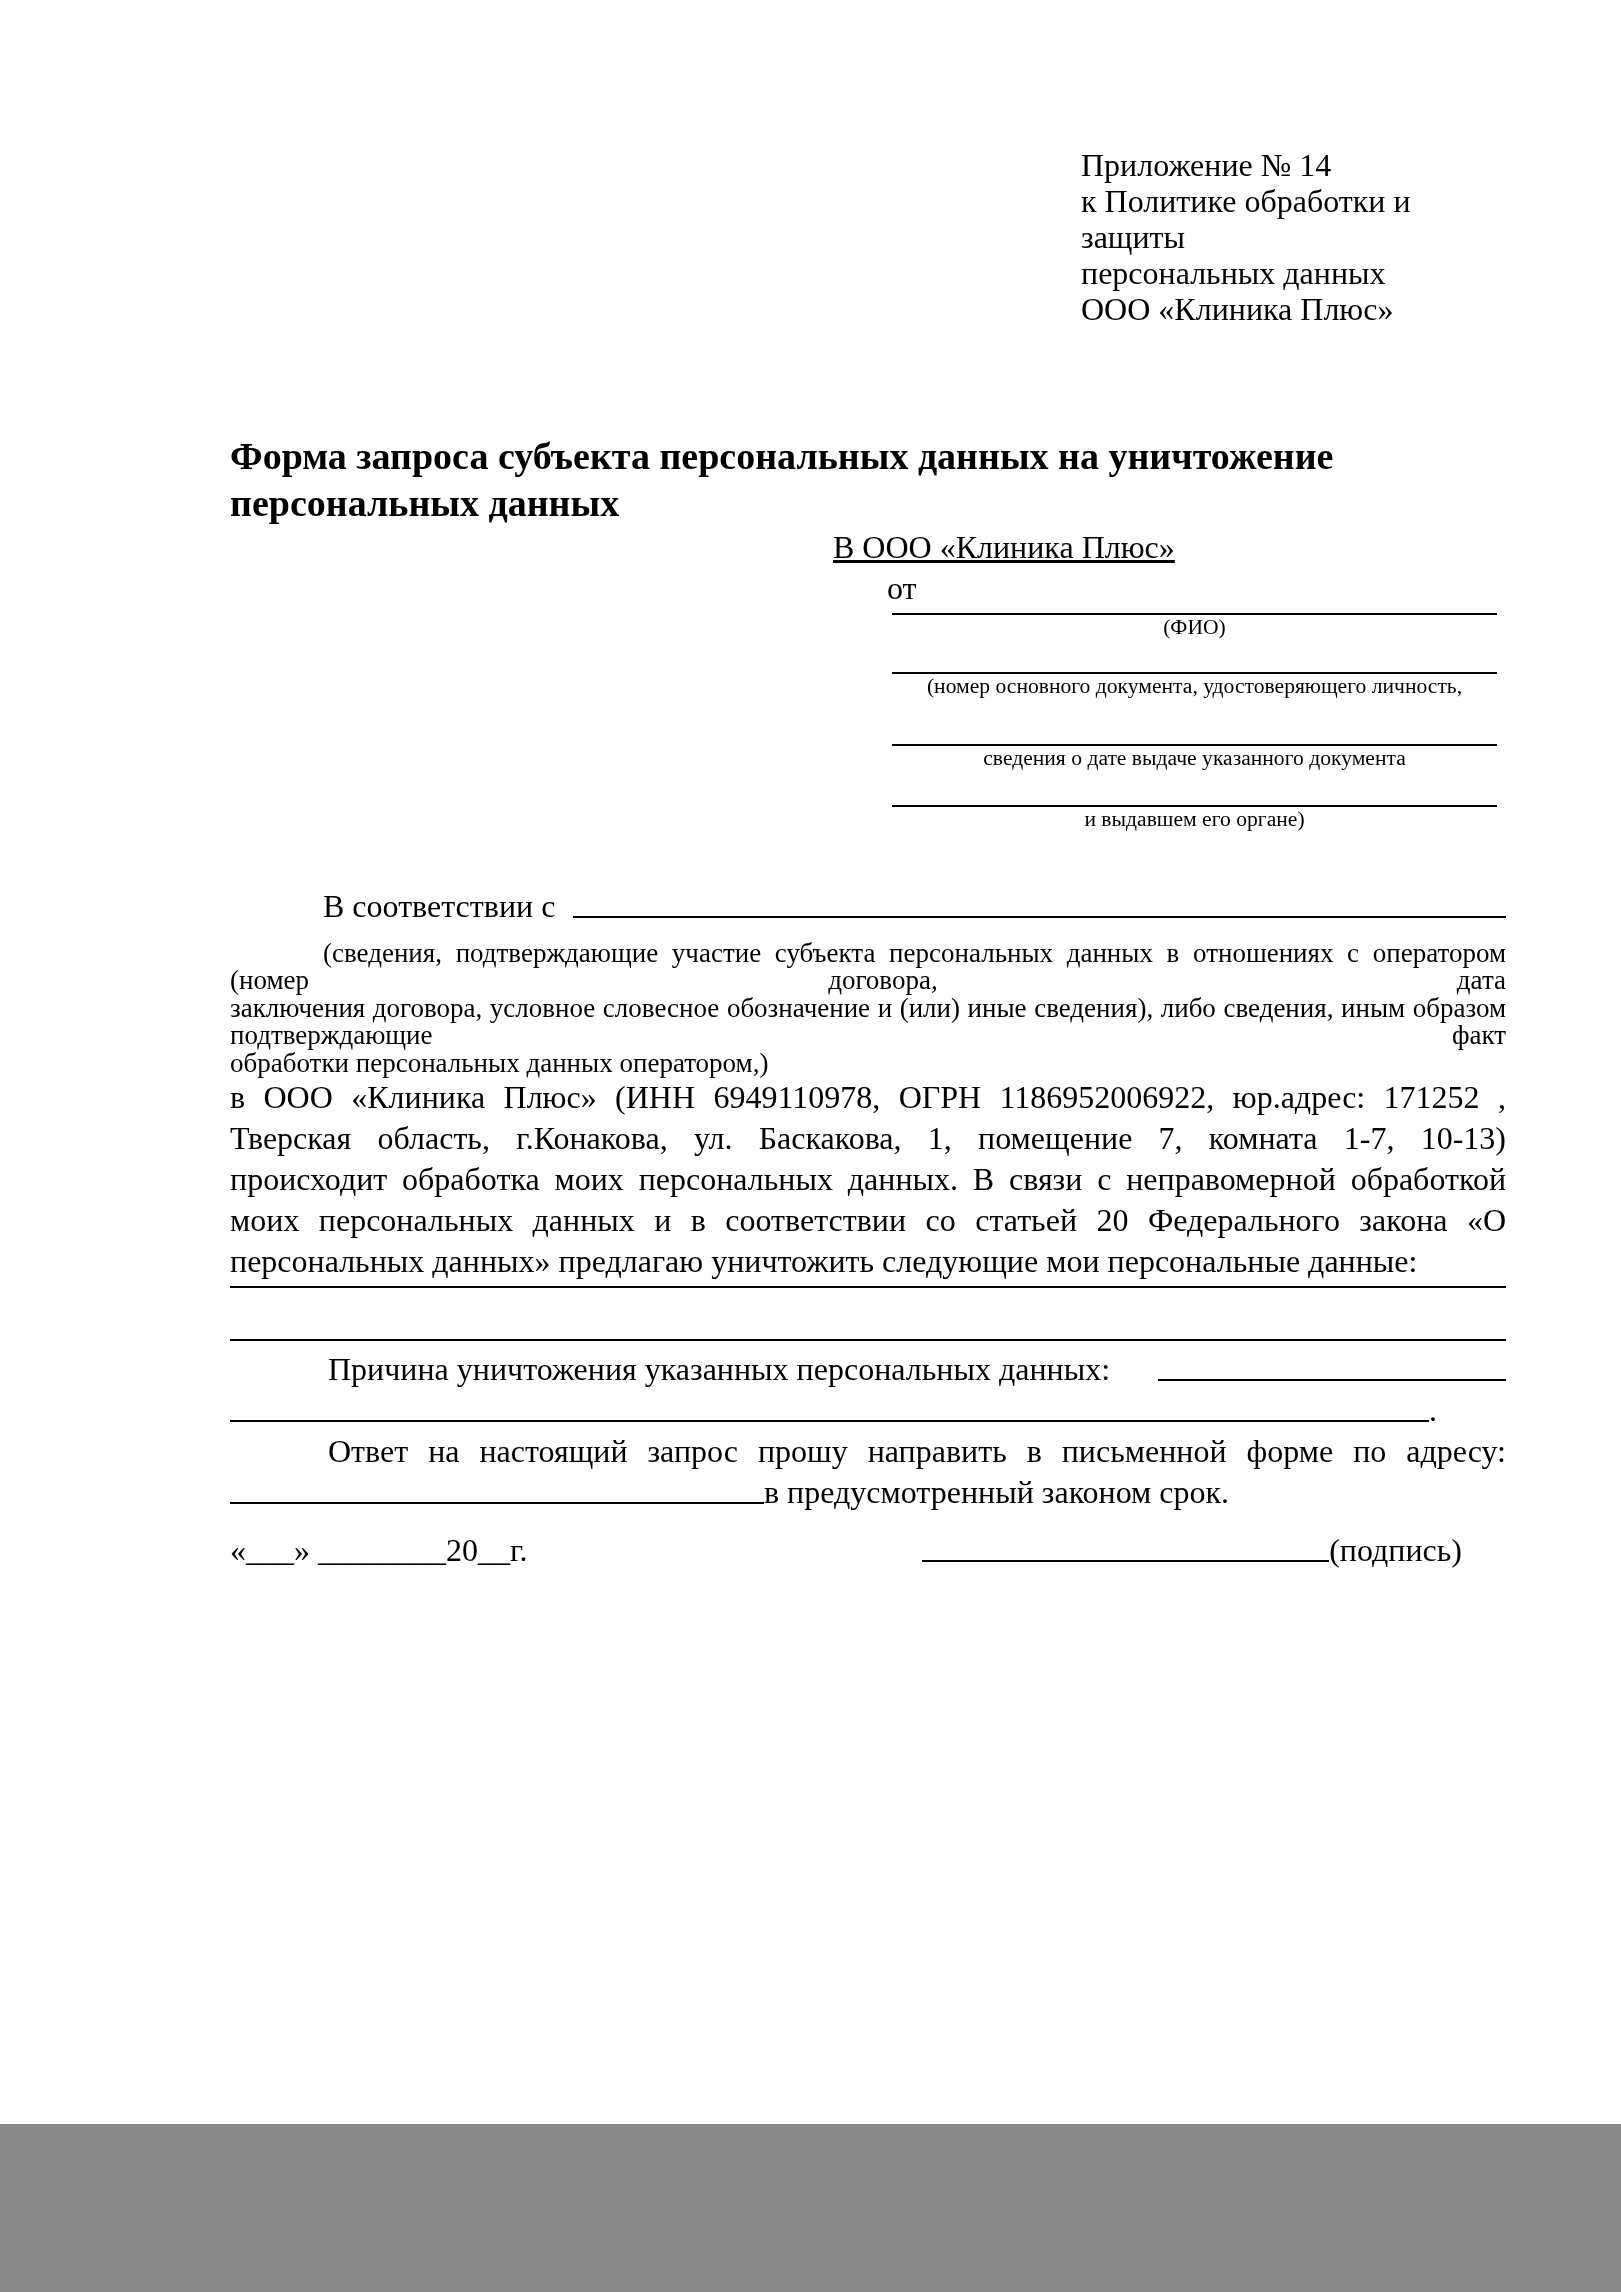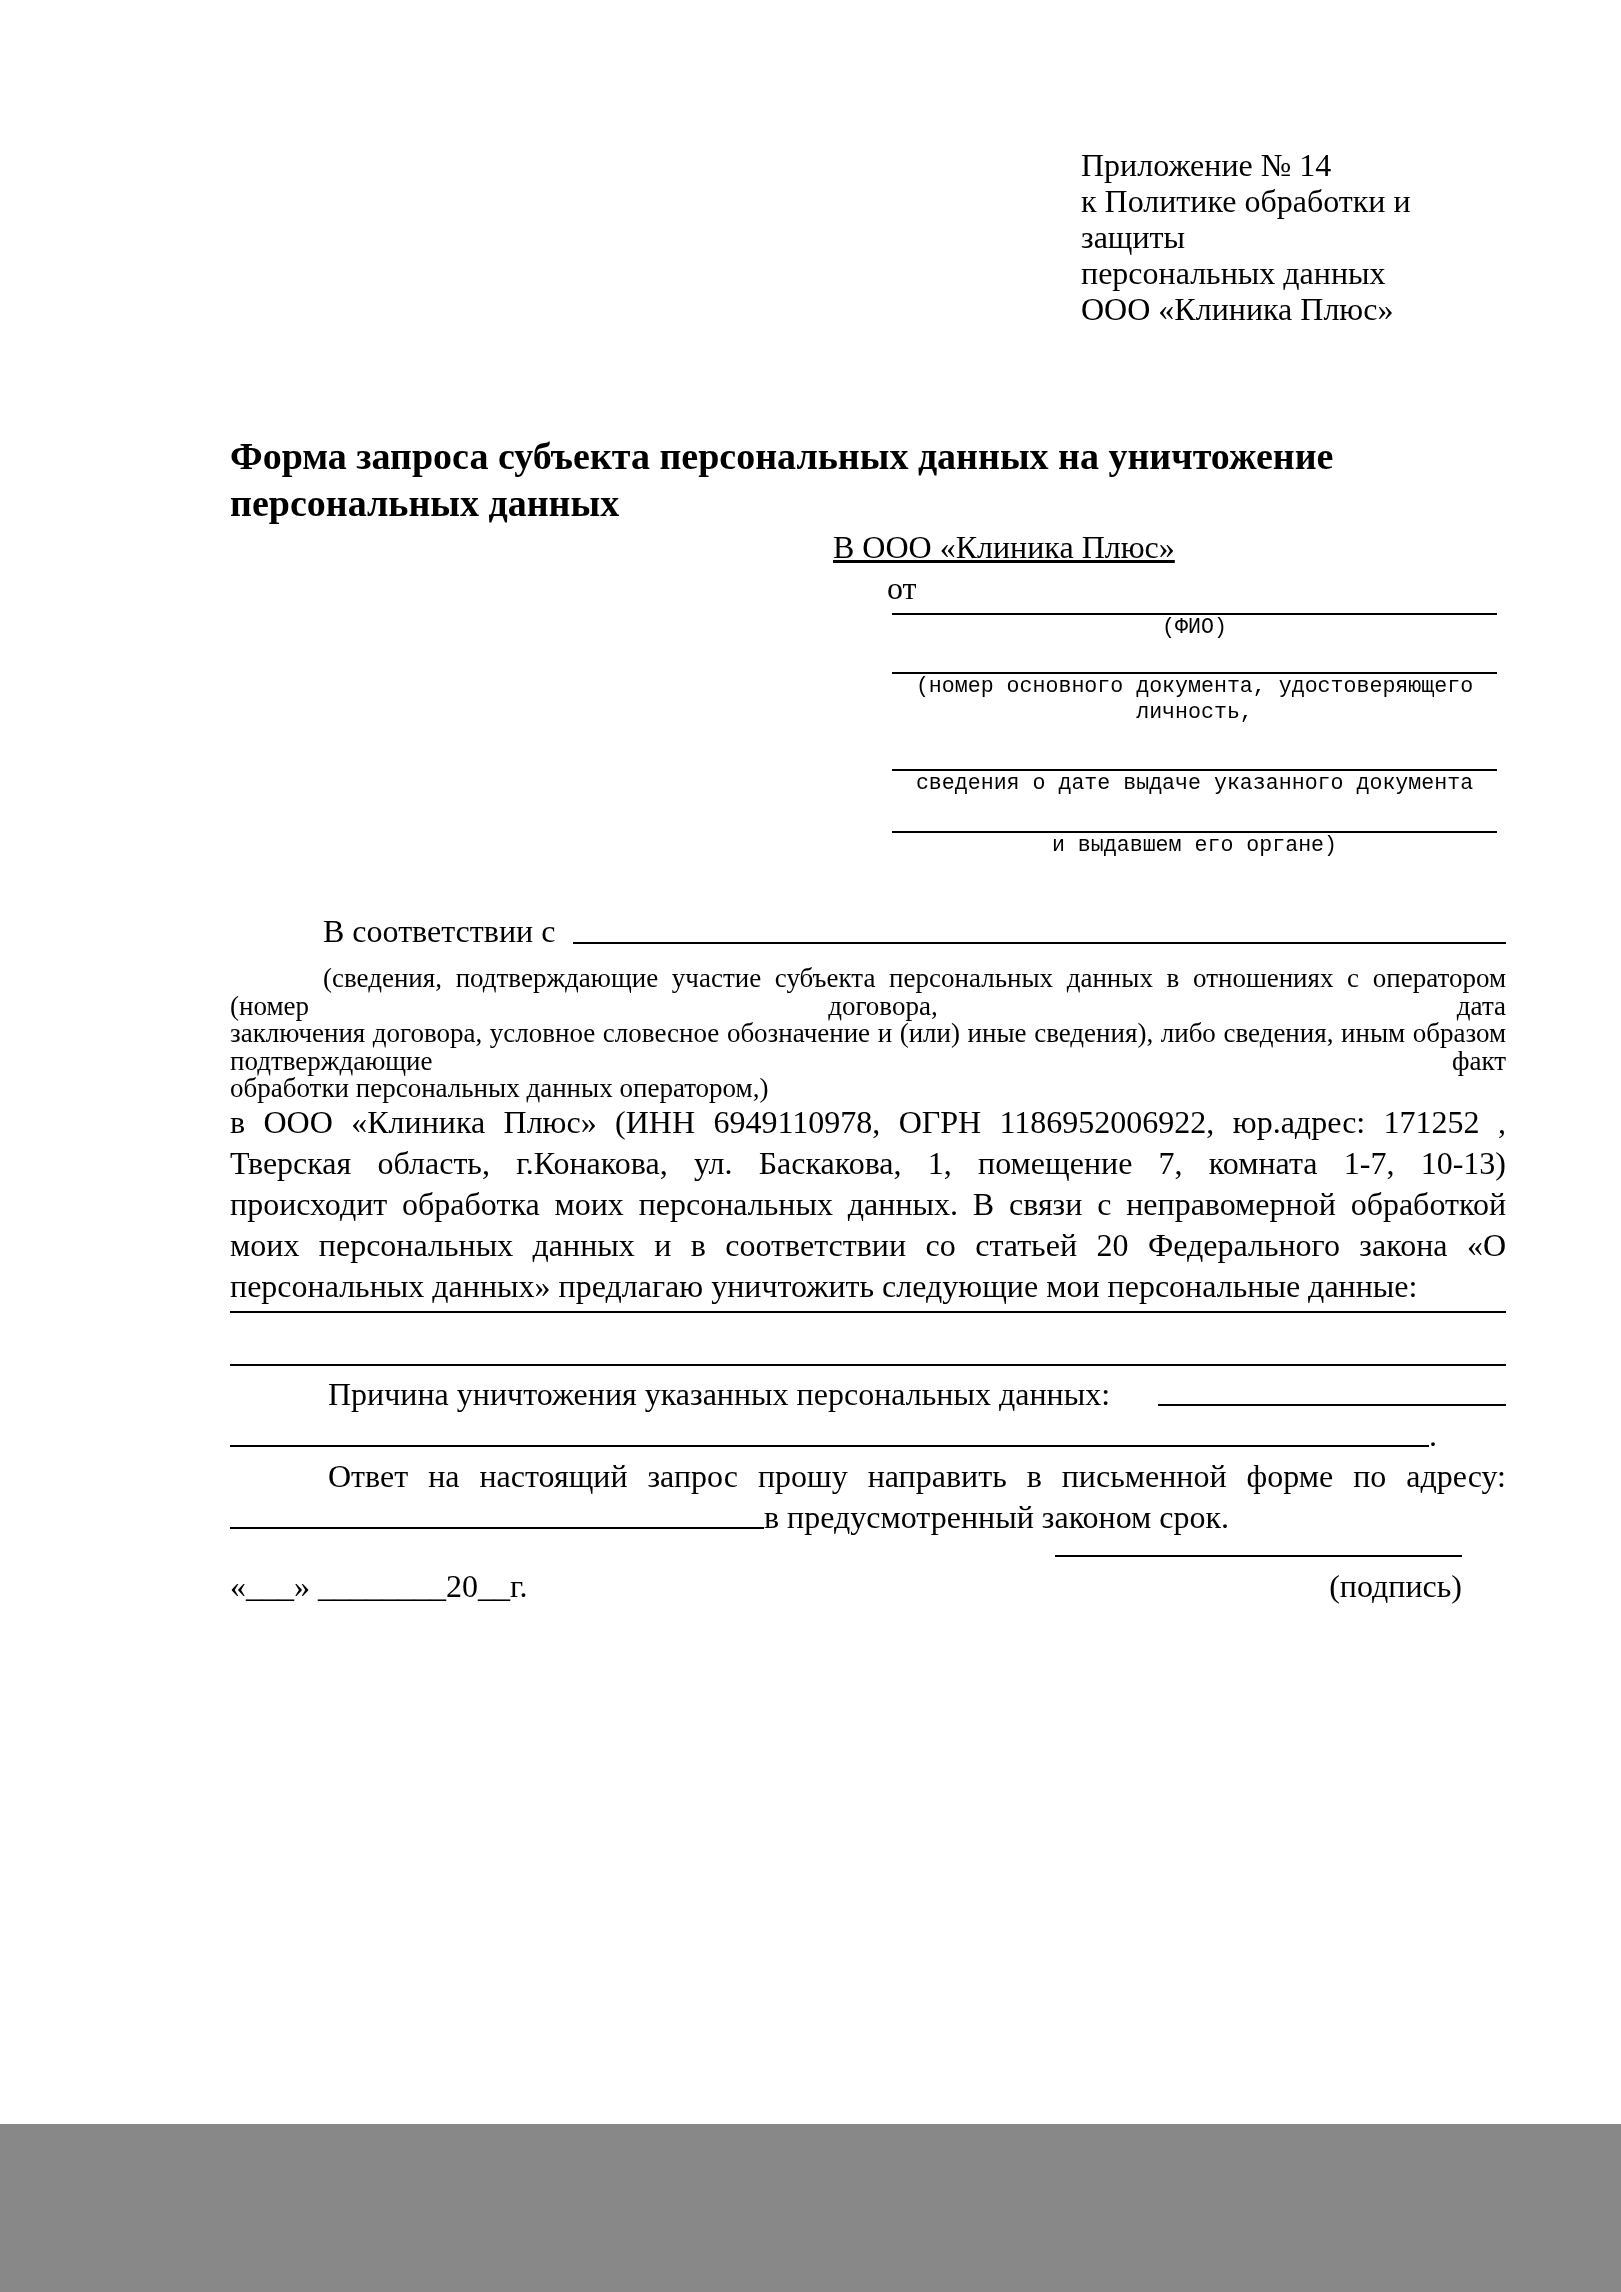--- a/index.html
+++ b/index.html
@@ -22,21 +22,21 @@
   .header-block { margin-left:851px; line-height:36px; }
 
   
   .title { margin-top:106px; text-align:left; font-weight:bold; font-size:38px; line-height:47px; }
 
   
   .addressee-to { margin-left:603px;text-decoration:underline; }
   .addressee-from { margin-left:657px; }
   .fields { margin-left:662px; width:605px; margin-top:3.9px; }
   .field .fline { border-bottom:2.9px solid #000; height:0; }
-  .field .fcap { text-align:center; font-size:21.6px; line-height:25.5px;font-family:Liberation Mono, monospace; }
+  .field .fcap { text-align:center; font-size:21.6px; line-height:25.5px; }
   .field.f2 { margin-top:32px; }
   .field.f3 { margin-top:44px; }
   .field.f4 { margin-top:34px; }
 
   
   .flexline { display:flex; align-items:flex-end;text-align:right; }
   .flexline .fill-line { flex:1; border-bottom:2.9px solid #000; margin-bottom:8.8px; }
   .accordance { margin-top:53px; padding-left:93px; }
   .accordance .prefix { white-space:pre; margin-right:9.8px; }
 
@@ -60,21 +60,21 @@
 
   .rule-with-period { }
   .rule-with-period .rule-seg { width:1199px; border-bottom:2.9px solid #000; margin-bottom:8.8px; }
 
   .answer-line { padding-left:98px; text-align:justify; text-align-last:justify; }
 
   .term-line .underline-seg { width:534px; border-bottom:2.9px solid #000; margin-bottom:8.8px; flex:none; }
 
   
   .footer-row { margin-top:17px; display:flex; justify-content:space-between; align-items:flex-end; }
-  .sig-group { display:flex; align-items:flex-end; margin-right:44px;flex-direction:column; }
+  .sig-group { display:flex; align-items:flex-end; margin-right:44px; }
   .sig-line { width:407px; border-bottom:2.9px solid #000; margin-bottom:8.8px; }
 </style>
 </head>
 <body>
 
 <div class="page">
   <div class="content">
 
     <div class="header-block">
       <div>Приложение № 14</div>

